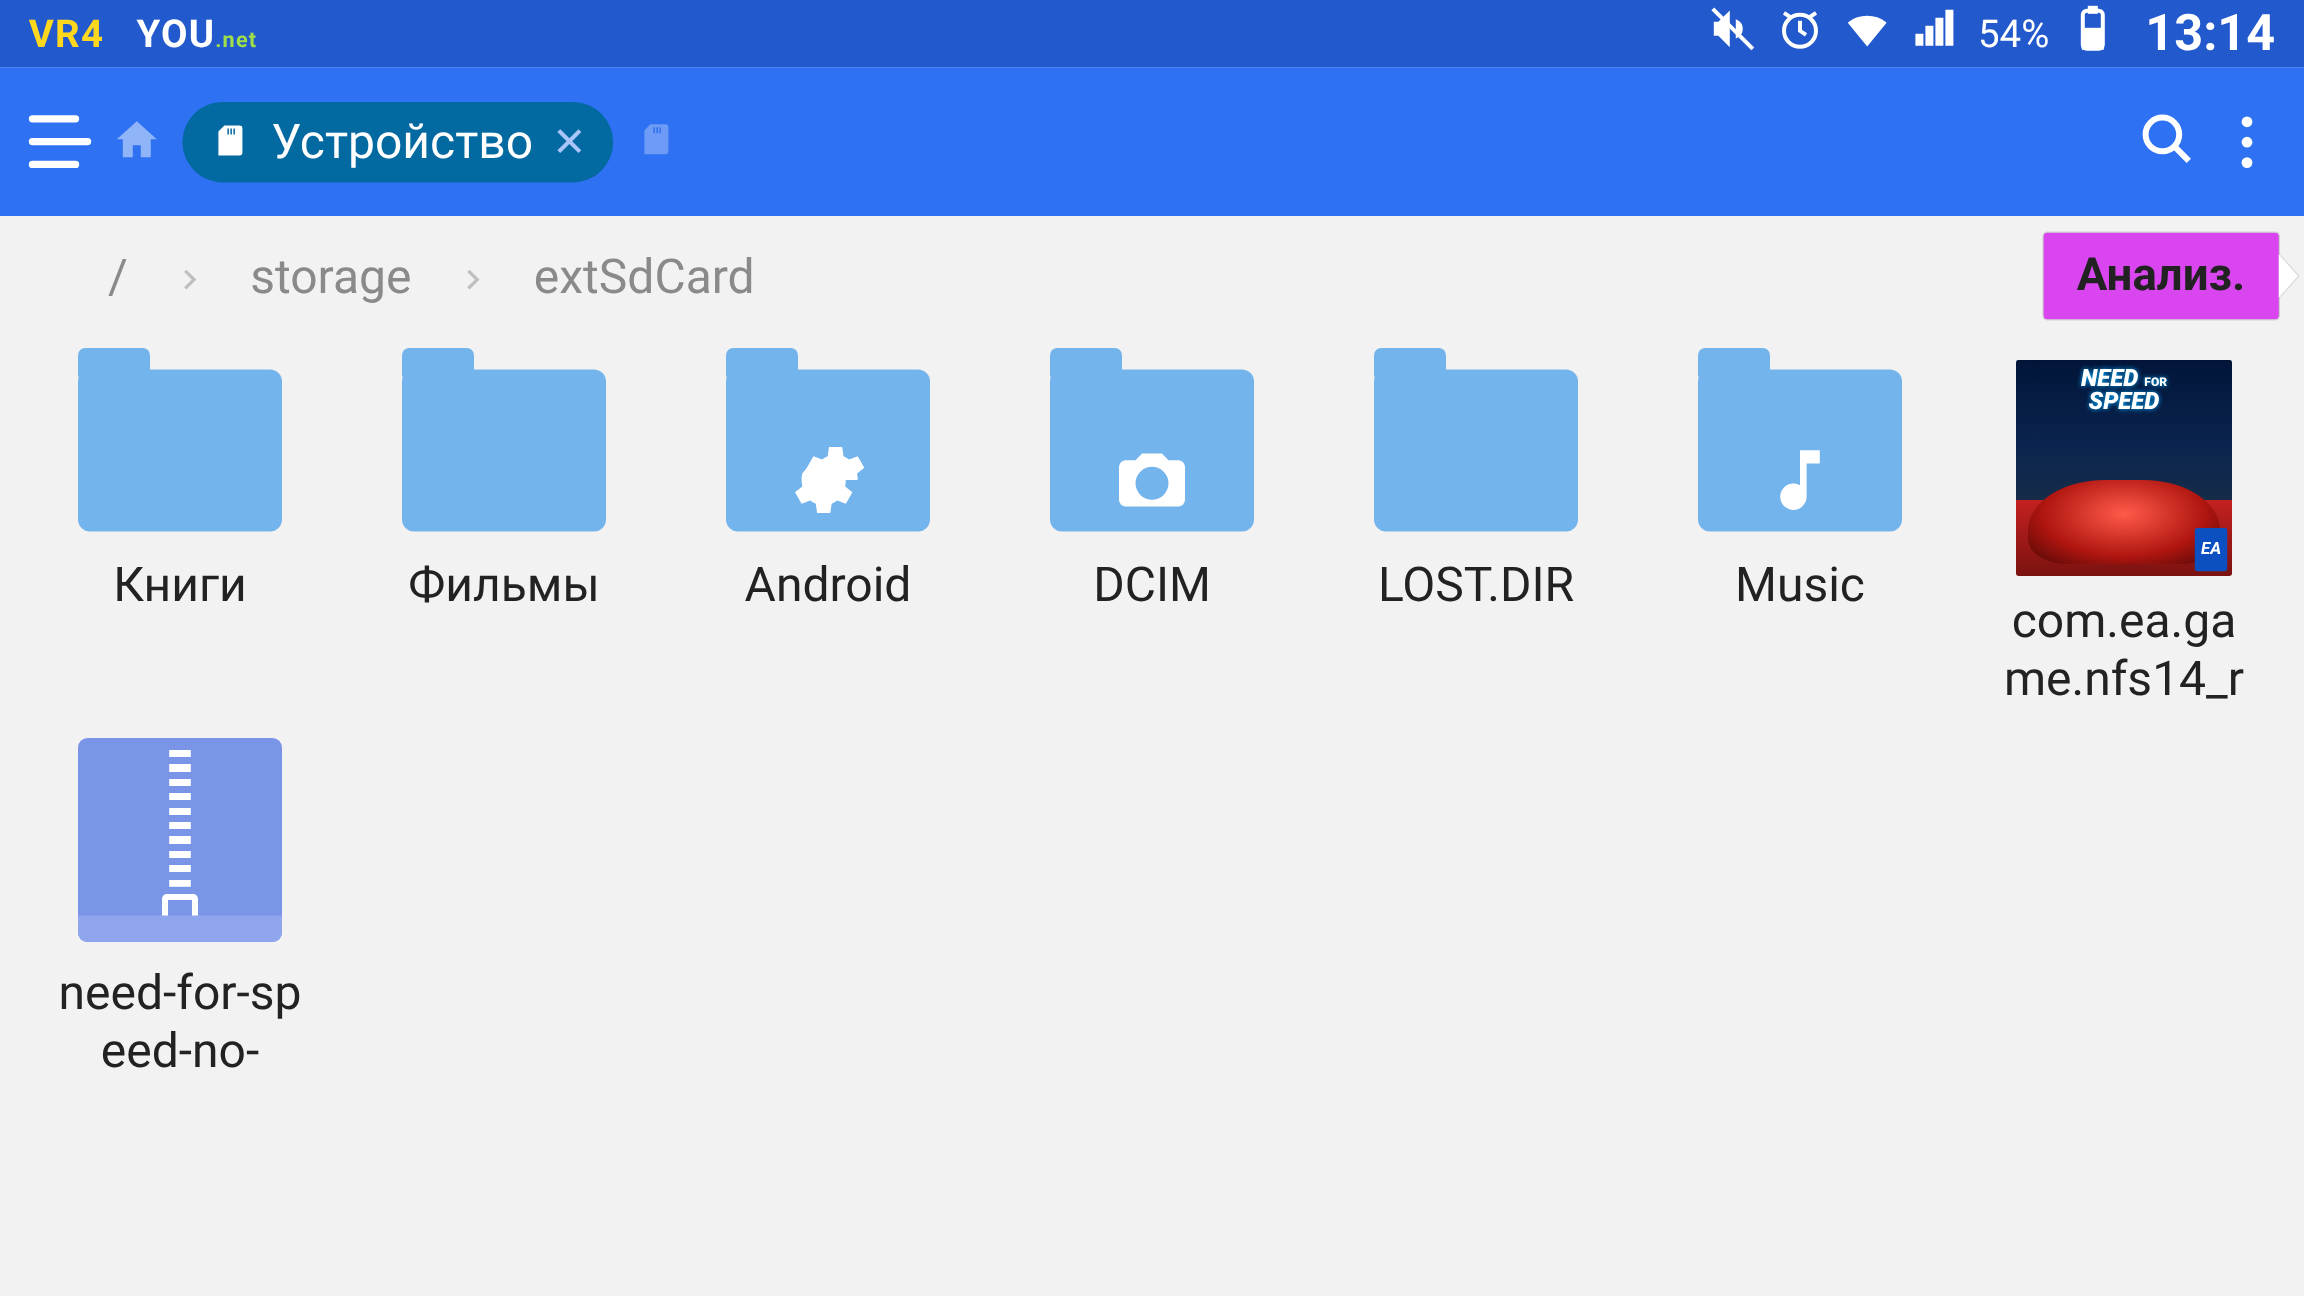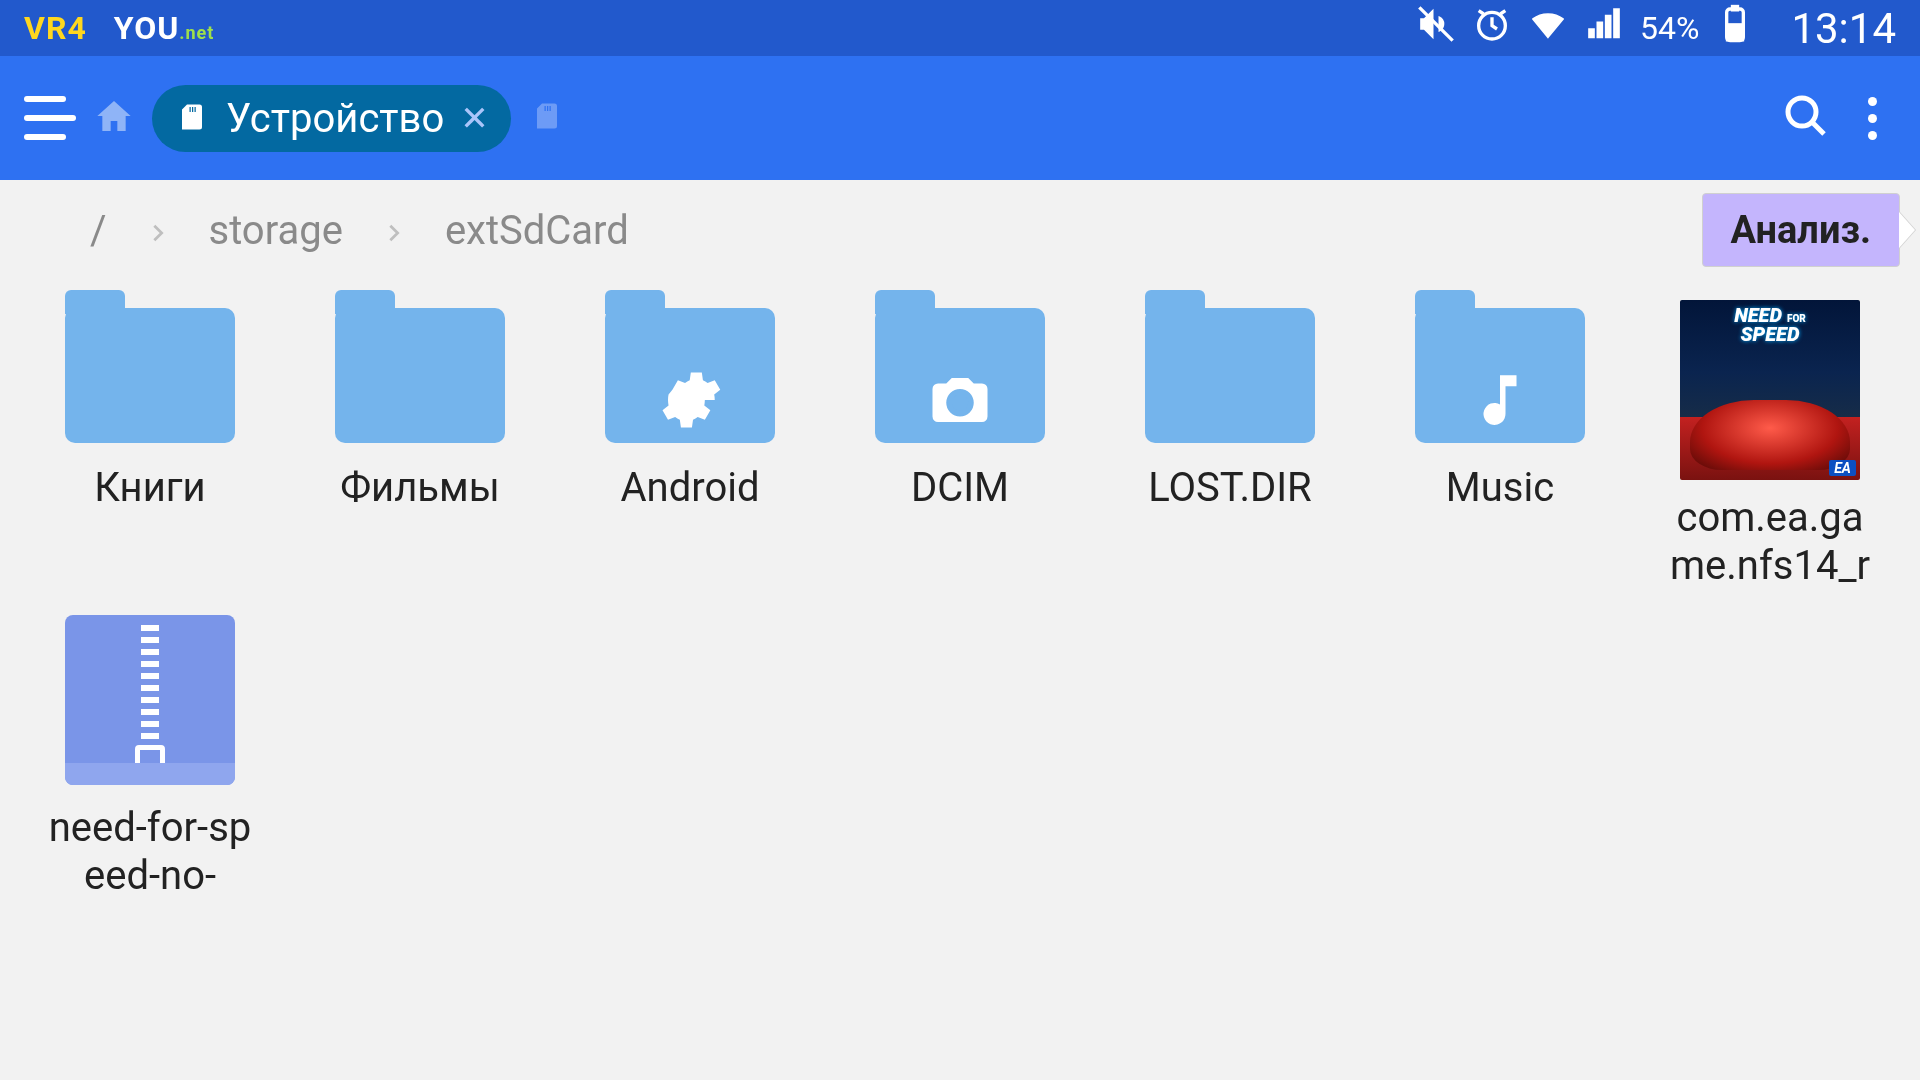--- a/index.html
+++ b/index.html
@@ -20,21 +20,21 @@
     font-size:32px;
     letter-spacing:1px;
   }
   .statusbar .logo .vr4{color:#ffd71e;}
   .statusbar .logo .you{color:#ffffff;margin-left:27px;}
   .statusbar .logo .net{color:#9fe04a;font-size:18px;}
   .statusbar .spacer{flex:1;}
   .statusbar .sysicons{display:flex;align-items:center;gap:16px;}
   .statusbar .sysicons svg{width:40px;height:40px;fill:#fff;stroke:#fff;}
   .statusbar .battery-txt{font-size:32px;}
-  .statusbar .clock{font-size:42px;font-weight:400;margin-left:20px;}
+  .statusbar .clock{font-size:42px;font-weight:700;margin-left:8px;}
 
   
   .toolbar{
     background:#2e71f2;
     height:124px;
     display:flex;
     align-items:center;
     padding:0 24px;
     gap:18px;
   }
@@ -71,21 +71,21 @@
     align-items:center;
     padding:0 20px 0 90px;
     font-size:40px;
     color:#8a8a8a;
     gap:40px;
   }
   .crumbbar .sep svg{width:22px;height:22px;fill:#bfbfbf;}
   .crumbbar .crumb{cursor:pointer;}
   .crumbbar .spacer{flex:1;}
   .analyze-btn{
-    background:#c4b5fd;
+    background:#d946ef;
     border:1px solid #d0d0d0;
     border-radius:4px;
     padding:14px 28px;
     font-size:38px;
     font-weight:700;
     color:#222;
     position:relative;
     cursor:pointer;
   }
   .analyze-btn::after{
@@ -164,21 +164,21 @@
   }
   .app-thumb .nfs-text small{font-size:10px;font-style:normal;display:inline-block;}
   .app-thumb .car{
     position:absolute;bottom:10px;left:10px;right:10px;height:70px;
     background:radial-gradient(ellipse at 50% 40%, #ff5b4a 0%, #b01510 60%, #4a0805 100%);
     border-radius:40% 40% 20% 20% / 60% 60% 30% 30%;
   }
   .app-thumb .ea{
     position:absolute;bottom:4px;right:4px;
     background:#0c4fc1;color:#fff;font-size:14px;font-weight:700;
-    padding:0 5px;border-radius:2px;font-style:italic;margin-top:22px;
+    padding:10px 5px;border-radius:2px;font-style:italic;margin-top:22px;
   }
 
   
   .zip{
     width:170px;height:170px;
     background:#7a95e8;
     border-radius:8px;
     position:relative;
     display:flex;flex-direction:column;align-items:center;
   }

